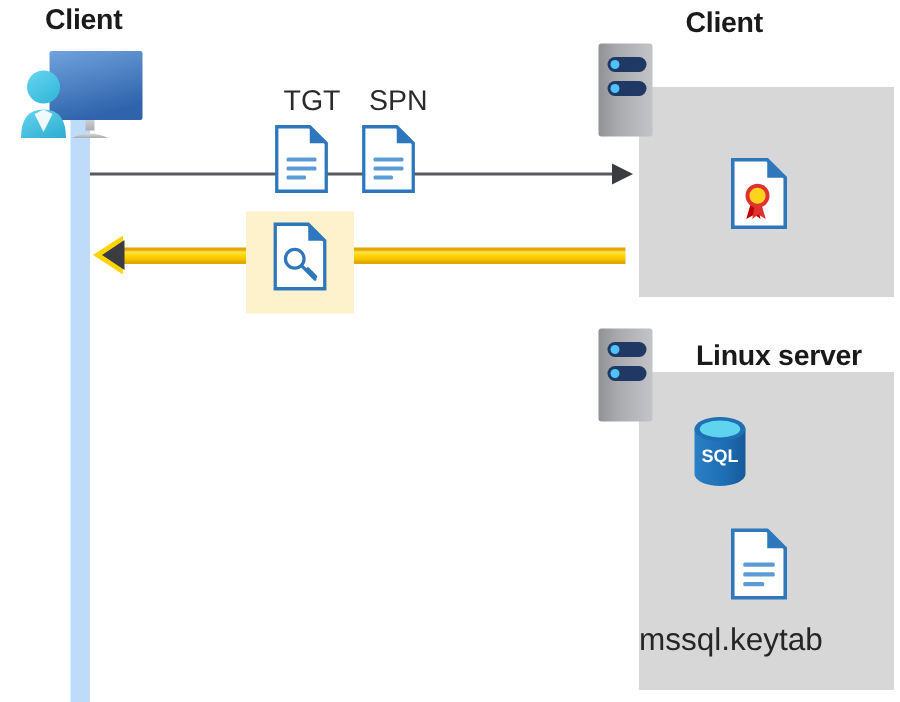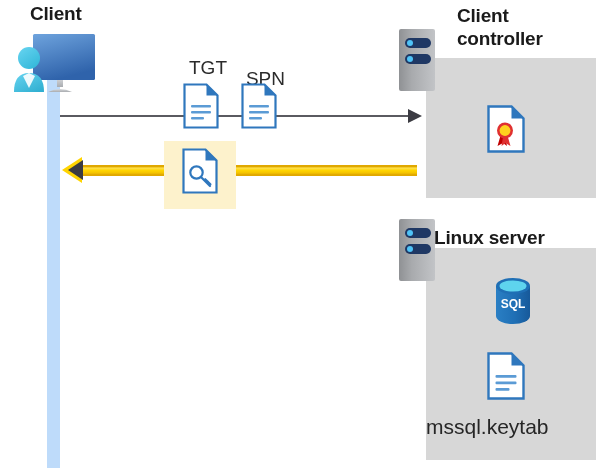--- a/index.html
+++ b/index.html
@@ -22,21 +22,21 @@
   
   .title {
     font-weight: bold;
     color: #1a1a1a;
     font-size: 19px;
     line-height: 23px;
     letter-spacing: -0.2px;
   }
   #client-title   { left: 30px;  top: 2px;  }
   #dc-title       { left: 457px; top: 4px;  width: 140px; }
-  #linux-title    { left: 434px; top: 226px; }
+  #linux-title    { left: 464px; top: 226px; }
 
   
   #client-lifeline {
     left: 47px; top: 80px; width: 13px; height: 388px;
     background: #bedbfa;
   }
 
   
   #client-pc { left: 8px; top: 28px; width: 96px; height: 70px; }
 
@@ -111,28 +111,28 @@
   }
 
   
   .doc-label {
     font-size: 19px;
     color: #2b2b2b;
     text-align: right;
     width: 54px;
   }
   #tgt-label { left: 173px; top: 57px; }
-  #spn-label { left: 231px; top: 57px; margin-top: 11px; }
+  #spn-label { left: 231px; top: 57px; }
 
   
   #tgt-doc { left: 183px; top: 83px; width: 36px; height: 46px; }
   #spn-doc { left: 241px; top: 83px; width: 36px; height: 46px; }
   #ticket-doc { left: 182px; top: 148px; width: 36px; height: 46px; }
   #cert-doc { left: 487px; top: 105px; width: 38px; height: 48px; }
-  #sql-db   { left: 494px; top: 278px; width: 38px; height: 46px; }
+  #sql-db   { left: 461px; top: 278px; width: 38px; height: 46px; }
   #keytab-doc { left: 487px; top: 352px; width: 38px; height: 48px; }
 
   #keytab-label {
     left: 426px; top: 415px; width: 170px;
     text-align: left;
     font-size: 21px;
     color: #262626;
   }
 </style>
 </head>
@@ -225,21 +225,20 @@
     </svg>
   </div>
 
   <div class="abs panel" id="dc-panel"></div>
   <div class="abs rack" id="dc-rack">
     <div class="rack-led r1"></div>
     <div class="rack-led r2"></div>
   </div>
   <div class="abs title" id="dc-title">
     <div>Client</div>
-    <div>controller</div>
   </div>
   <div class="abs" id="cert-doc">
     <svg width="38" height="48" viewBox="0 0 38 48" xmlns="http://www.w3.org/2000/svg">
       <path d="M1.5 1.5 h23 l12 12 v33 h-35 z" fill="#ffffff" stroke="#2f77bd" stroke-width="2.4"></path>
       <path d="M24.5 1.5 v12 h12 z" fill="#2f77bd"></path>
 
       <path d="M14 29 l-3.5 12 l5.5 -3 l4 3 l-2.5 -12 z" fill="#c00000"></path>
       <path d="M20 29 l3.5 12 l-5 -3 l-4 3 l2 -12 z" fill="#e03030"></path>
 
       <circle cx="18" cy="25.5" r="8" fill="#e03030"></circle>

